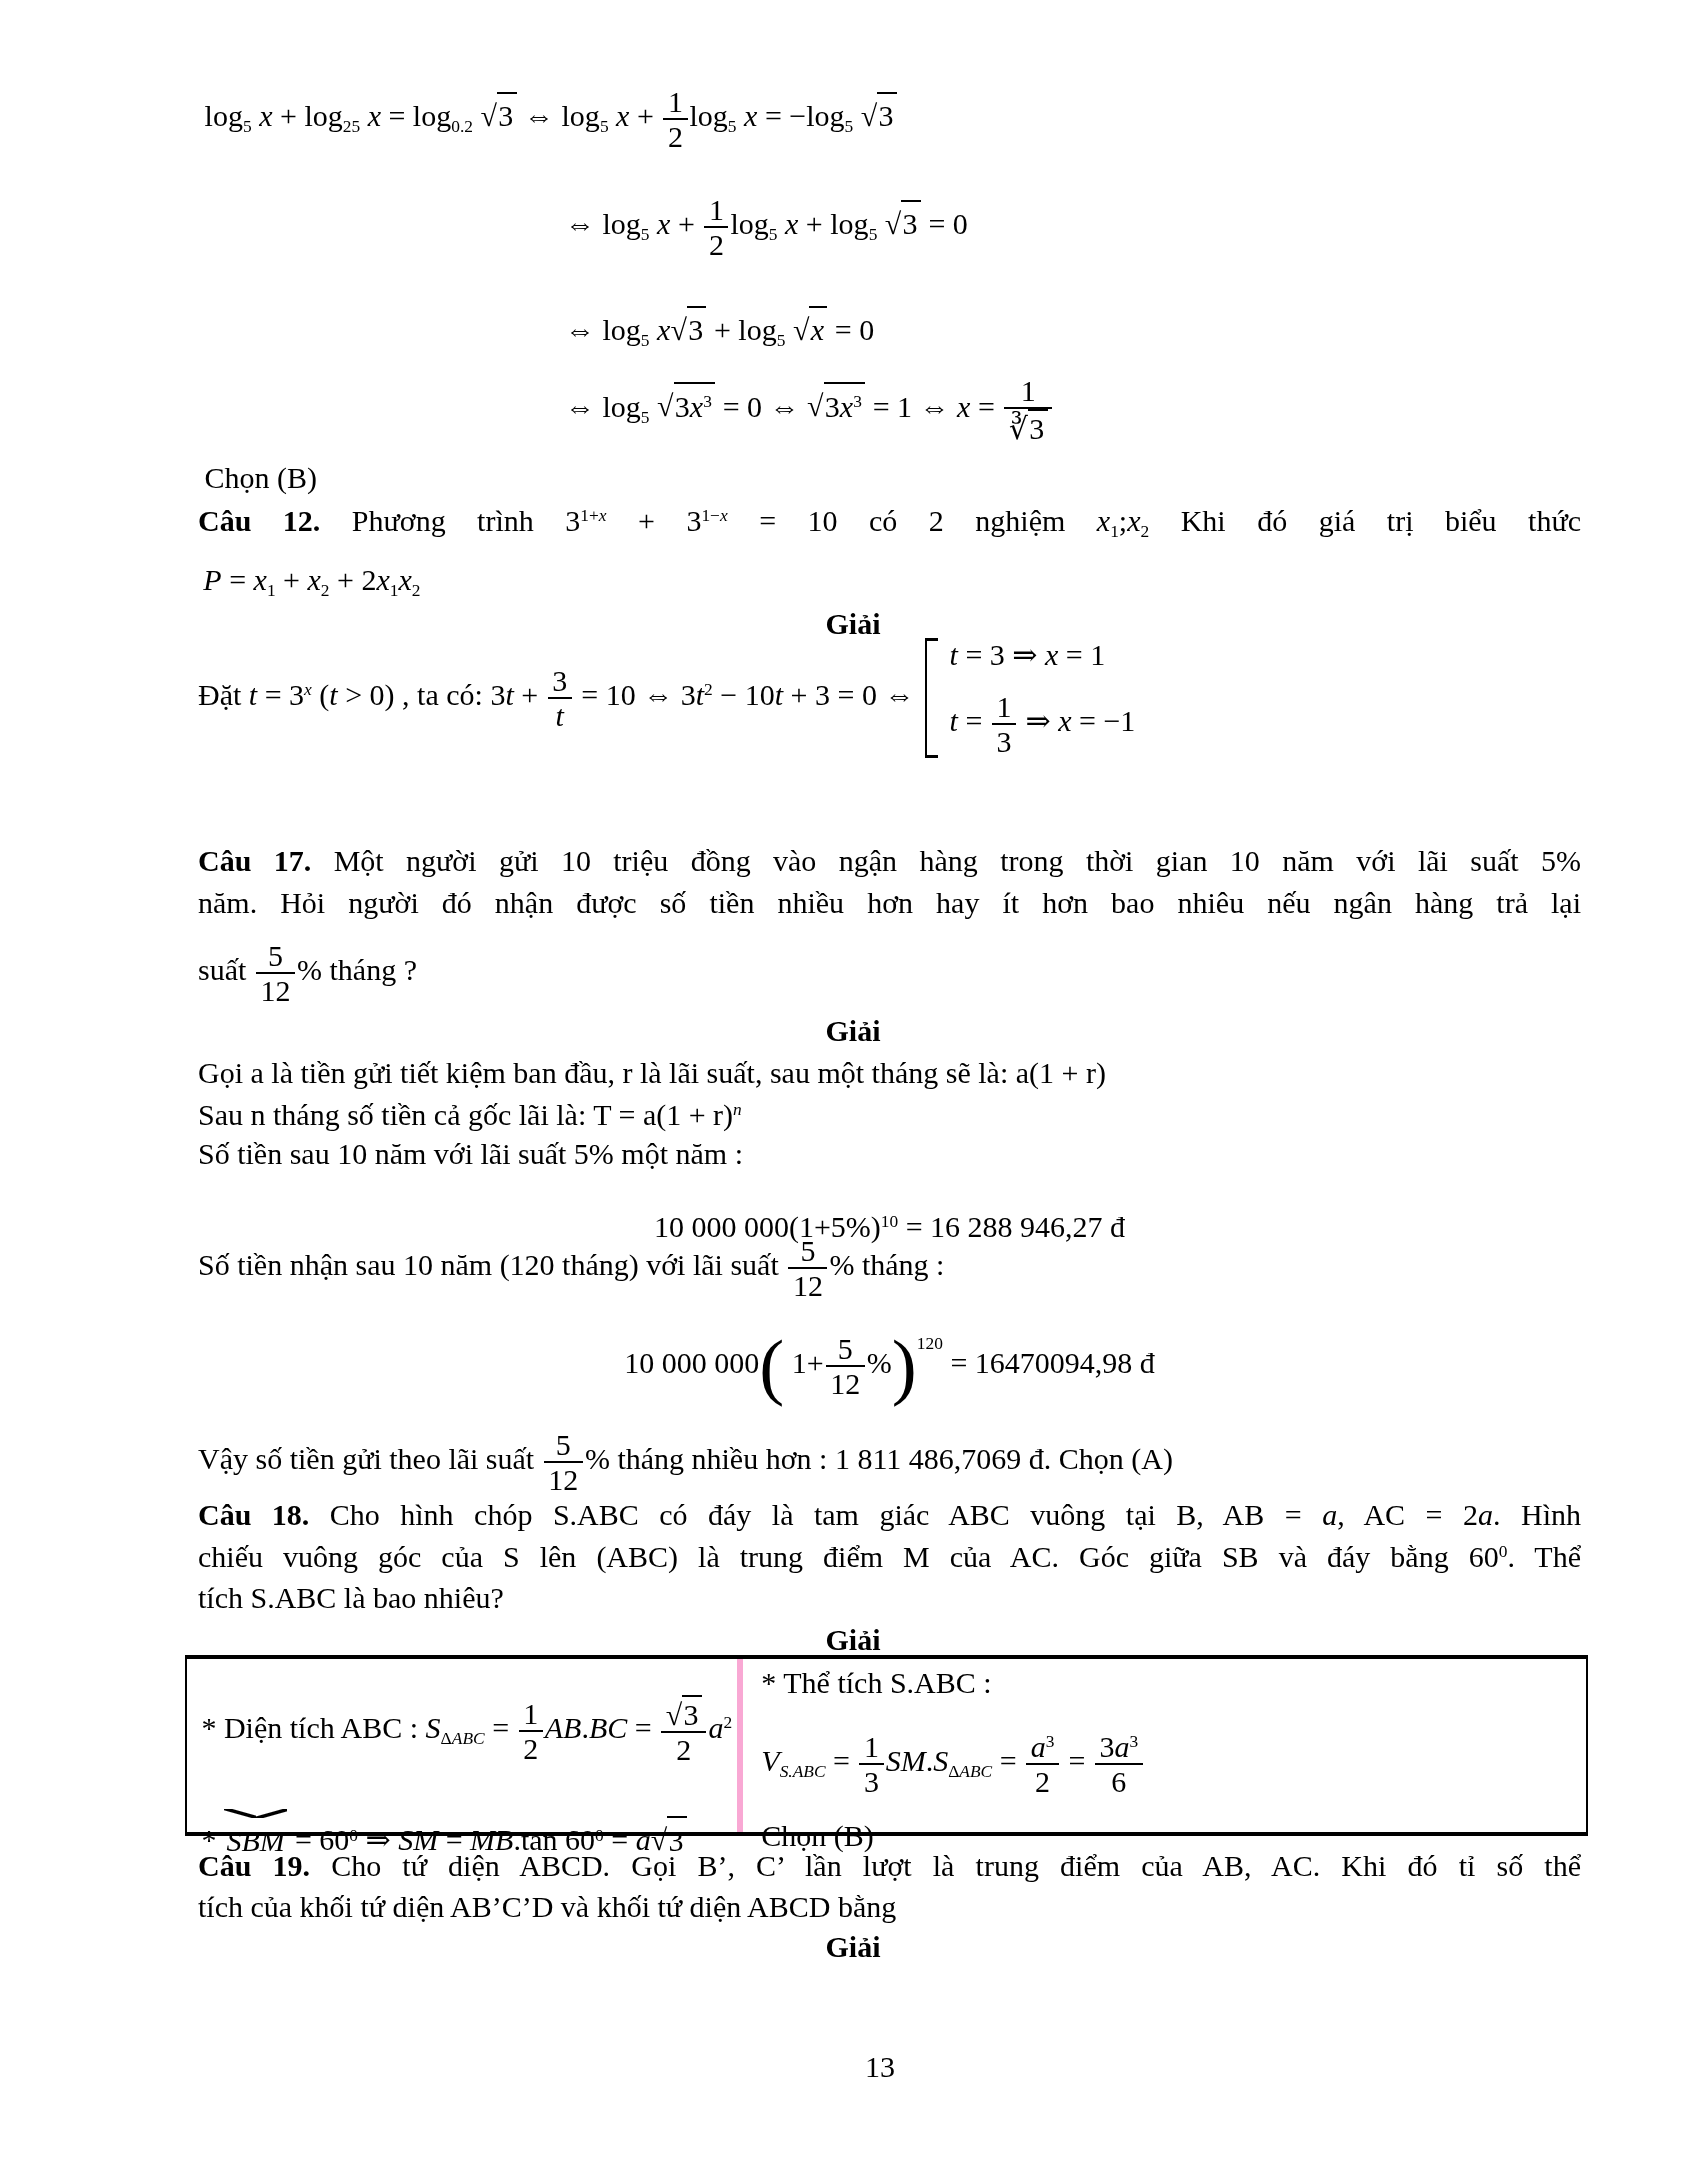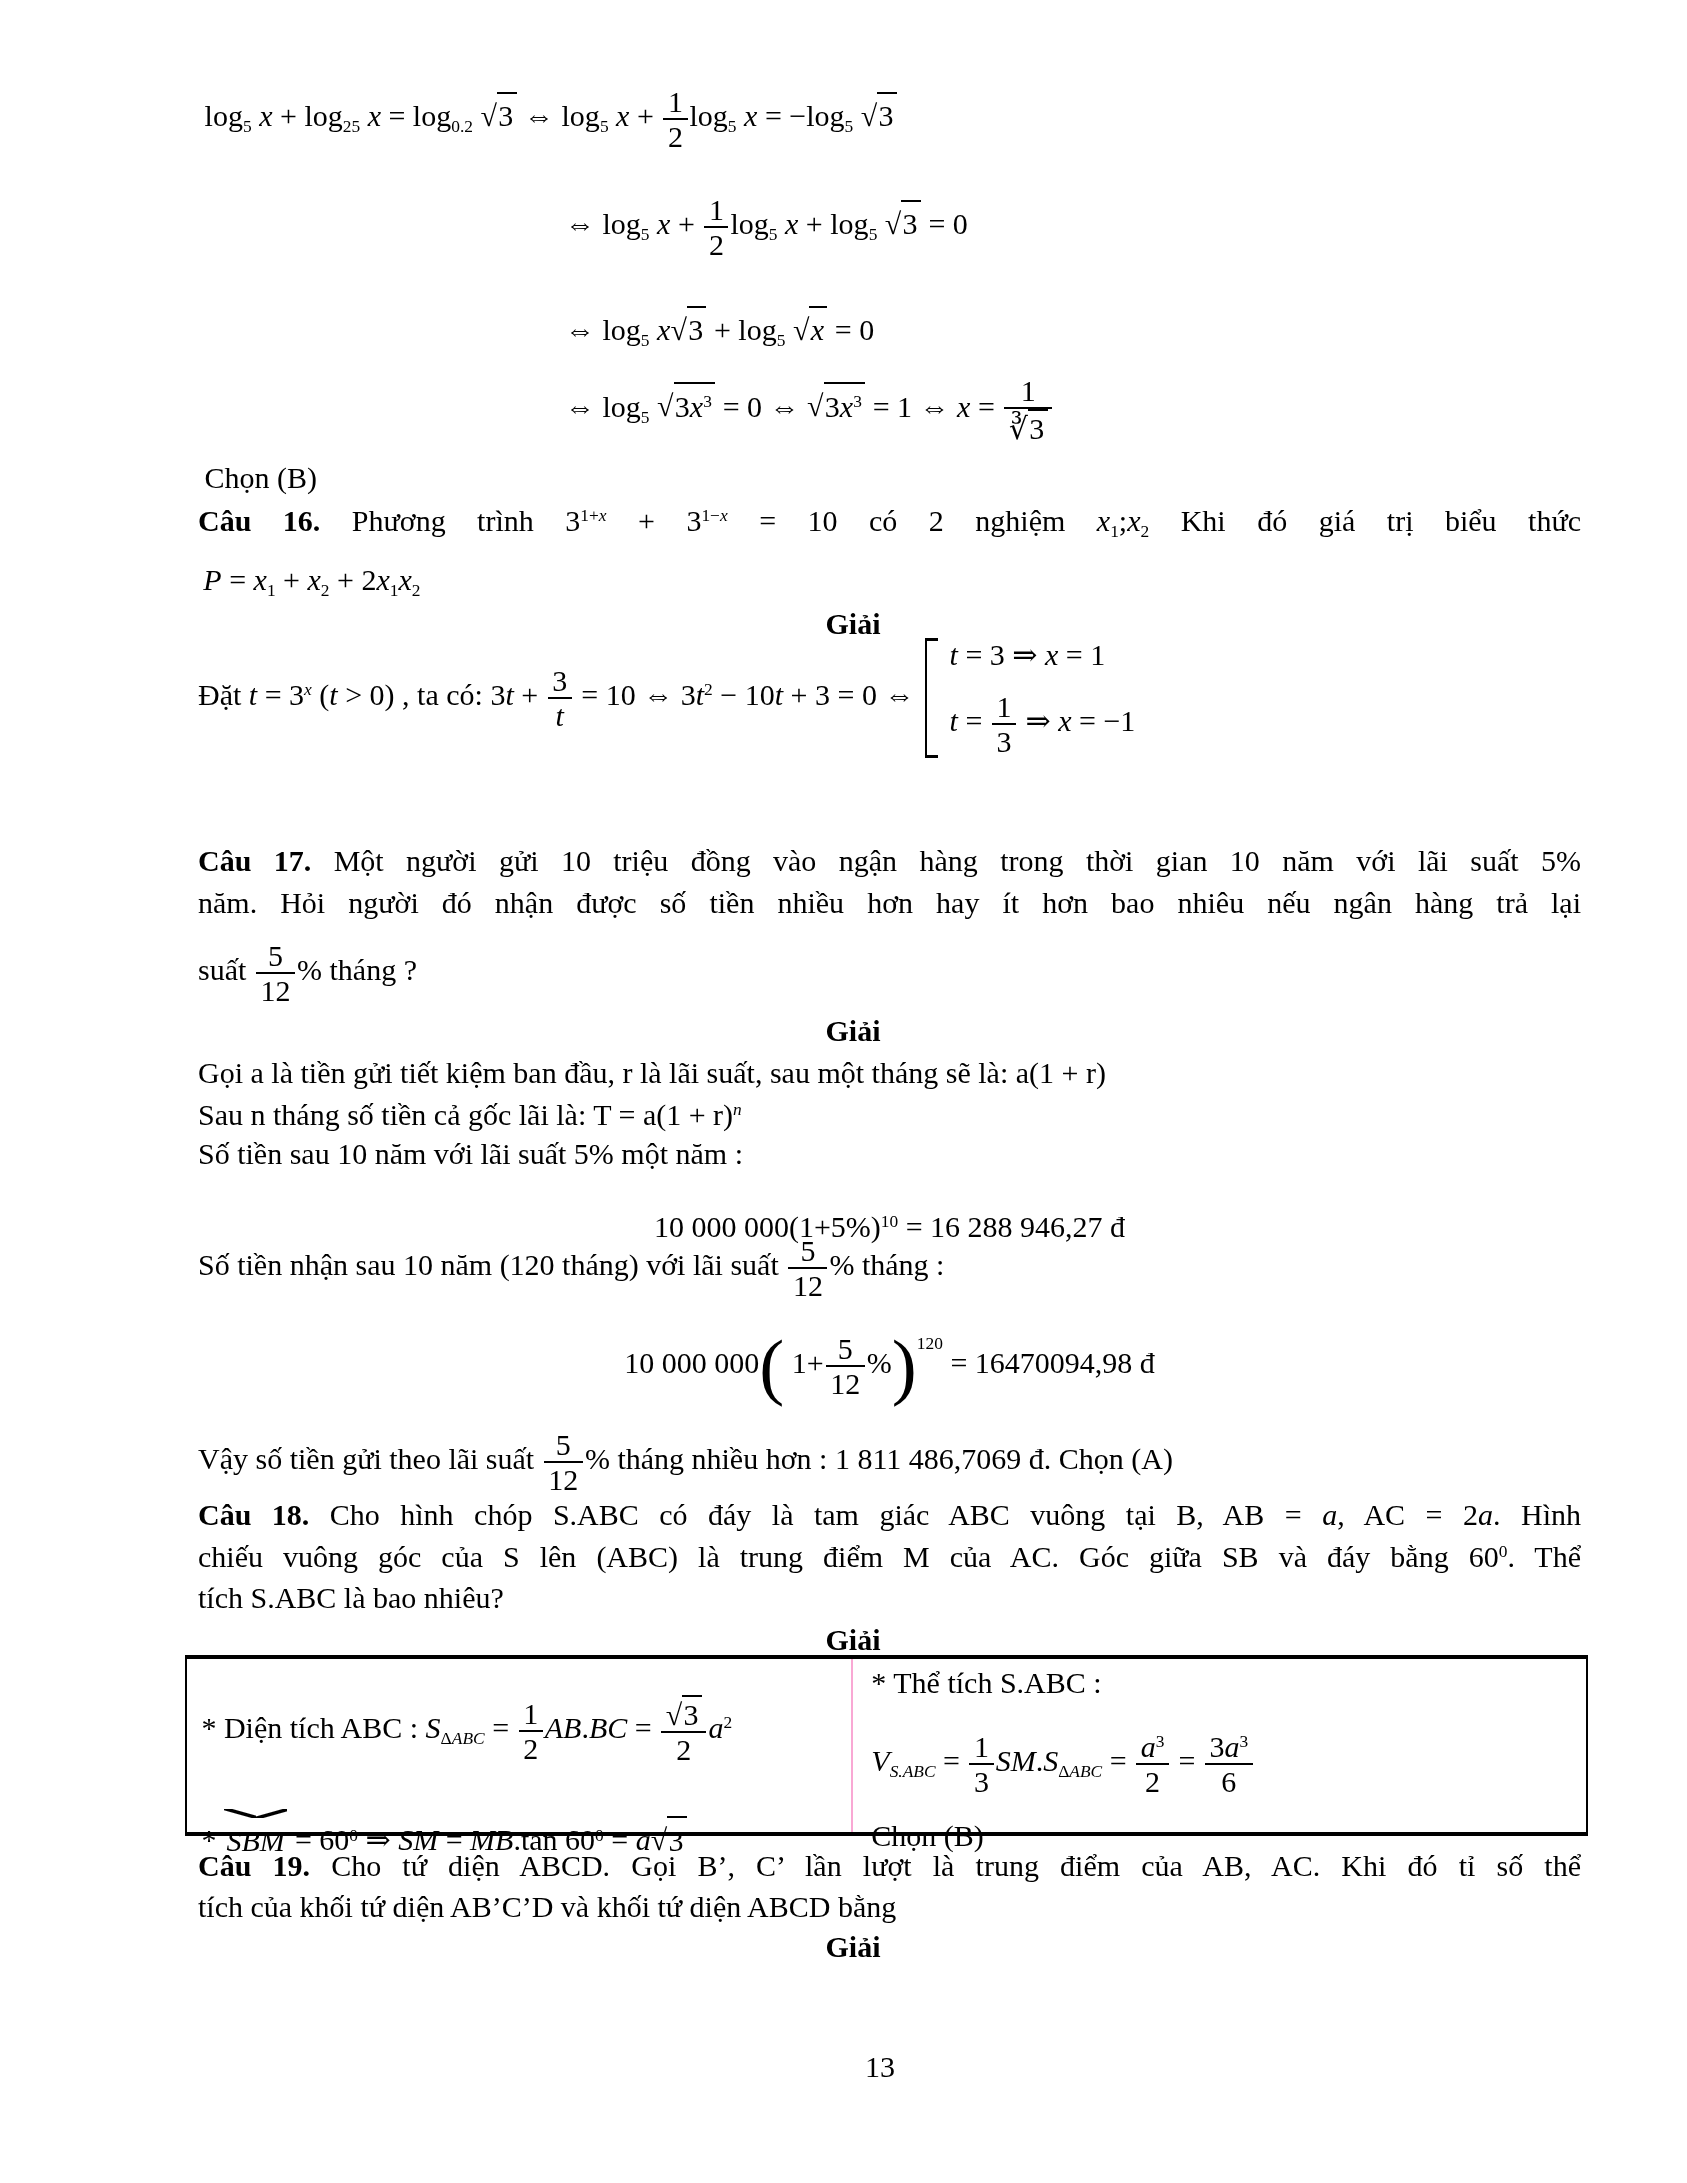--- a/index.html
+++ b/index.html
@@ -42,21 +42,21 @@
   .hat::before{content:"";position:absolute;left:0;right:0;top:-0.34em;height:0.3em;
     background:
       linear-gradient(to top right, transparent 40%, #000 46%, #000 60%, transparent 66%) no-repeat left/51% 100%,
       linear-gradient(to bottom right, transparent 40%, #000 46%, #000 60%, transparent 66%) no-repeat right/51% 100%;}
   .workrow{display:flex;align-items:center;white-space:nowrap;}
   
   .box{position:absolute;left:-13.2px;top:1655px;width:1403px;height:181px;
     border-top:4px solid #000;border-bottom:4px solid #000;
     border-left:2px solid #000;border-right:2px solid #000;
     display:flex;box-sizing:border-box;}
-  .box-left{width:666px;border-right:2px solid #f9a8d4;box-sizing:border-box;padding:0 5.3px 0 14.6px;}
+  .box-left{width:556px;border-right:6px solid #f9a8d4;box-sizing:border-box;padding:0 5.3px 0 14.6px;}
   .box-right{flex:1;padding:4px 5.3px 0 18.5px;}
   .bl-row1{margin-top:36px;line-height:42px;white-space:nowrap;}
   .bl-row2{margin-top:50px;line-height:42px;white-space:nowrap;}
   .br-row1{line-height:40px;}
   .br-row2{margin-top:26.5px;line-height:42px;white-space:nowrap;}
   .br-ans{margin-top:17px;line-height:42px;}
   .pagenum{position:absolute;top:2046px;left:0;width:1687px;text-align:center;padding-left:73px;box-sizing:border-box;line-height:42px;}
 </style>
 </head>
 <body>
@@ -64,21 +64,21 @@
 <div class="page">
   <div class="content">
 
     <div class="blk eq line" style="top:85px;left:6.6px;">log<sub>5</sub> <span class="mi">x</span> + log<sub>25</sub> <span class="mi">x</span> = log<sub>0.2</sub> <span class="sqrt"><span class="rsign">√</span><span class="rad">3</span></span> ⇔ log<sub>5</sub> <span class="mi">x</span> + <span class="frac"><span class="num">1</span><span class="den">2</span></span>log<sub>5</sub> <span class="mi">x</span> = −log<sub>5</sub> <span class="sqrt"><span class="rsign">√</span><span class="rad">3</span></span></div>
     <div class="blk eq line" style="top:193px;left:367px;">⇔ log<sub>5</sub> <span class="mi">x</span> + <span class="frac"><span class="num">1</span><span class="den">2</span></span>log<sub>5</sub> <span class="mi">x</span> + log<sub>5</sub> <span class="sqrt"><span class="rsign">√</span><span class="rad">3</span></span> = 0</div>
     <div class="blk eq line" style="top:306px;left:367px;">⇔ log<sub>5</sub> <span class="mi">x</span><span class="sqrt"><span class="rsign">√</span><span class="rad">3</span></span> + log<sub>5</sub> <span class="sqrt"><span class="rsign">√</span><span class="rad"><span class="mi">x</span></span></span> = 0</div>
     <div class="blk eq line" style="top:374px;left:367px;">⇔ log<sub>5</sub> <span class="sqrt"><span class="rsign">√</span><span class="rad">3<span class="mi">x</span><sup>3</sup></span></span> = 0 ⇔ <span class="sqrt"><span class="rsign">√</span><span class="rad">3<span class="mi">x</span><sup>3</sup></span></span> = 1 ⇔ <span class="mi">x</span> = <span class="frac"><span class="num">1</span><span class="den"><span class="sqrt"><span class="rsign">∛</span><span class="rad">3</span></span></span></span></div>
     <div class="blk line ans" style="top:457px;left:6.6px;">Chọn (B)</div>
 
     <div class="blk line just" style="top:500px;left:0;">
-      <b class="lbl">Câu 16.</b><span> Phương trình 3<sup>1+<span class="mi">x</span></sup> + 3<sup>1−<span class="mi">x</span></sup> = 10 có 2 nghiệm <span class="mi">x</span><sub>1</sub>;<span class="mi">x</span><sub>2</sub> Khi đó giá trị biểu thức</span>
+      <b class="lbl">Câu 12.</b><span> Phương trình 3<sup>1+<span class="mi">x</span></sup> + 3<sup>1−<span class="mi">x</span></sup> = 10 có 2 nghiệm <span class="mi">x</span><sub>1</sub>;<span class="mi">x</span><sub>2</sub> Khi đó giá trị biểu thức</span>
     </div>
     <div class="blk line" style="top:559px;left:5.3px;"><span class="mi">P</span> = <span class="mi">x</span><sub>1</sub> + <span class="mi">x</span><sub>2</sub> + 2<span class="mi">x</span><sub>1</sub><span class="mi">x</span><sub>2</sub></div>
     <div class="blk line giai" style="top:603px;">Giải</div>
     <div class="blk workrow" style="top:638px;left:0;">
       <span class="line">Đặt <span class="mi">t</span> = 3<sup><span class="mi">x</span></sup> (<span class="mi">t</span> &gt; 0) , ta có: 3<span class="mi">t</span> + <span class="frac"><span class="num">3</span><span class="den"><span class="mi">t</span></span></span> = 10 ⇔ 3<span class="mi">t</span><sup>2</sup> − 10<span class="mi">t</span> + 3 = 0 ⇔</span>
       <span class="cases">
         <span class="lbracket"></span>
         <span class="crows">
           <span class="crow"><span class="mi">t</span> = 3 ⇒ <span class="mi">x</span> = 1</span>
           <span class="crow"><span class="mi">t</span> = <span class="frac"><span class="num">1</span><span class="den">3</span></span> ⇒ <span class="mi">x</span> = −1</span>

